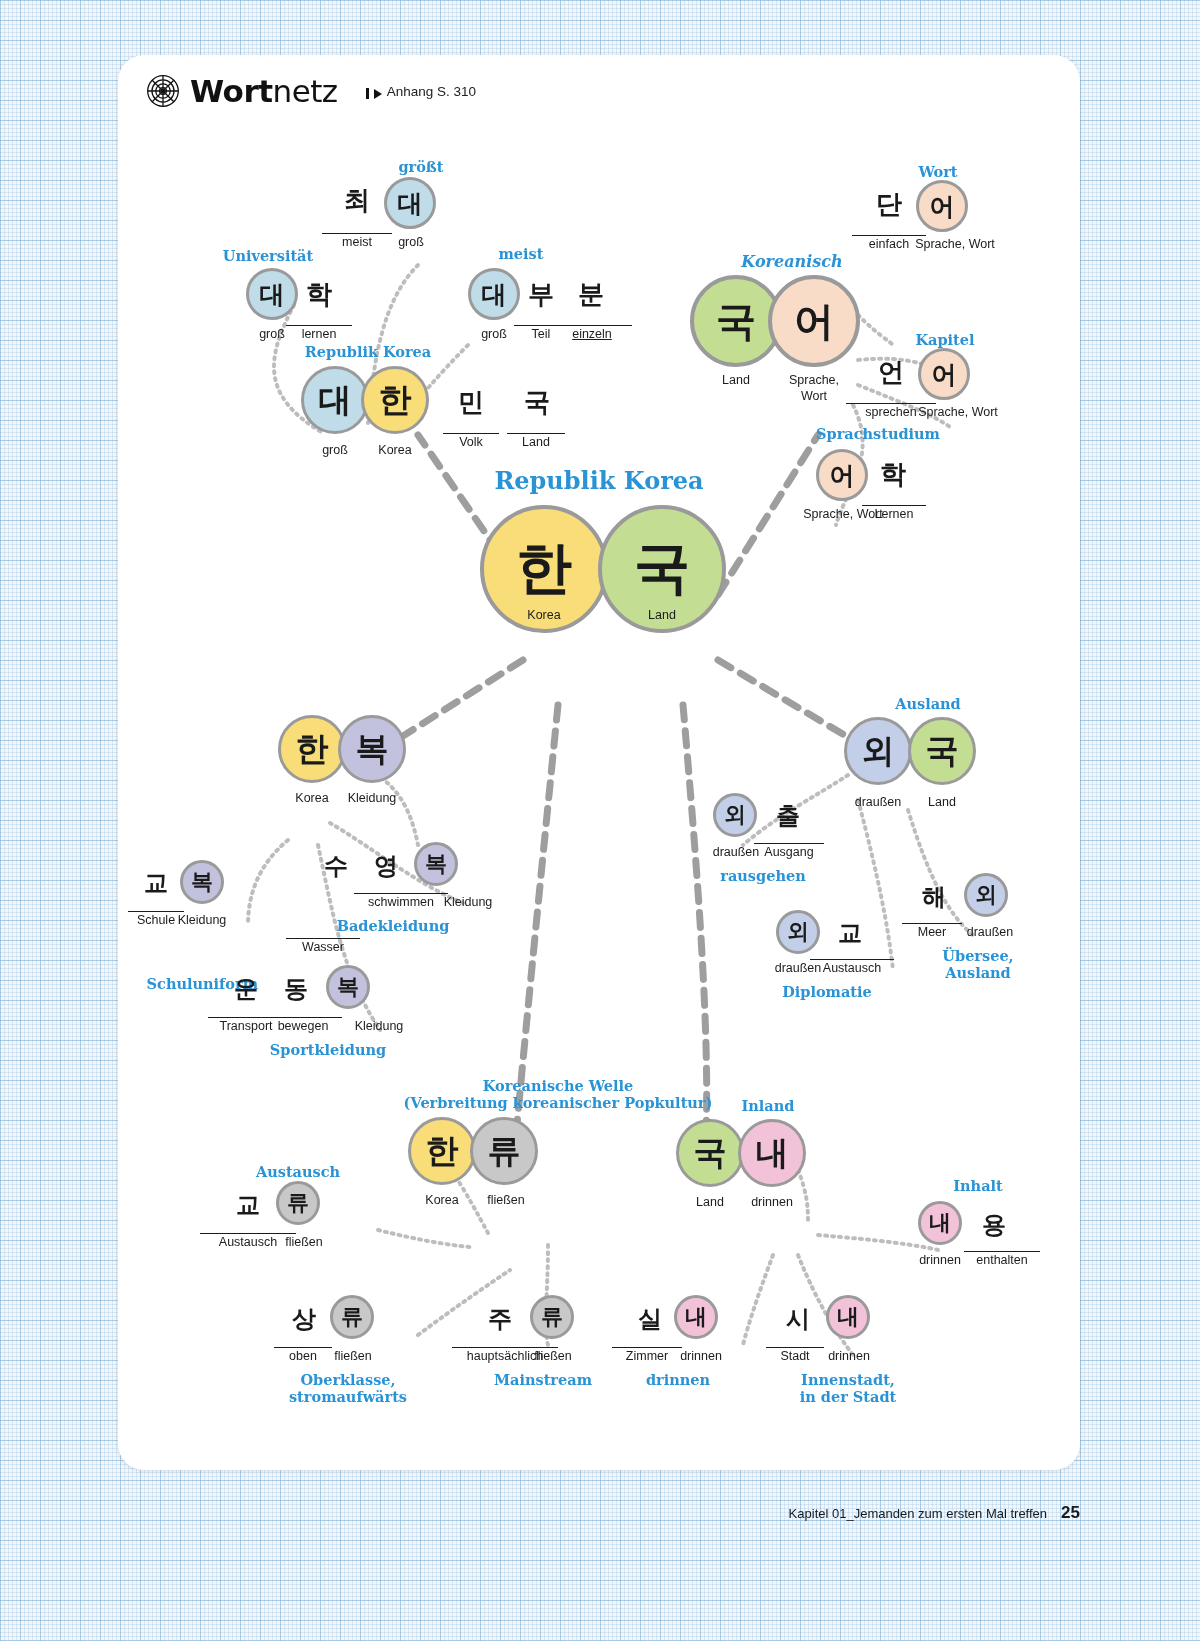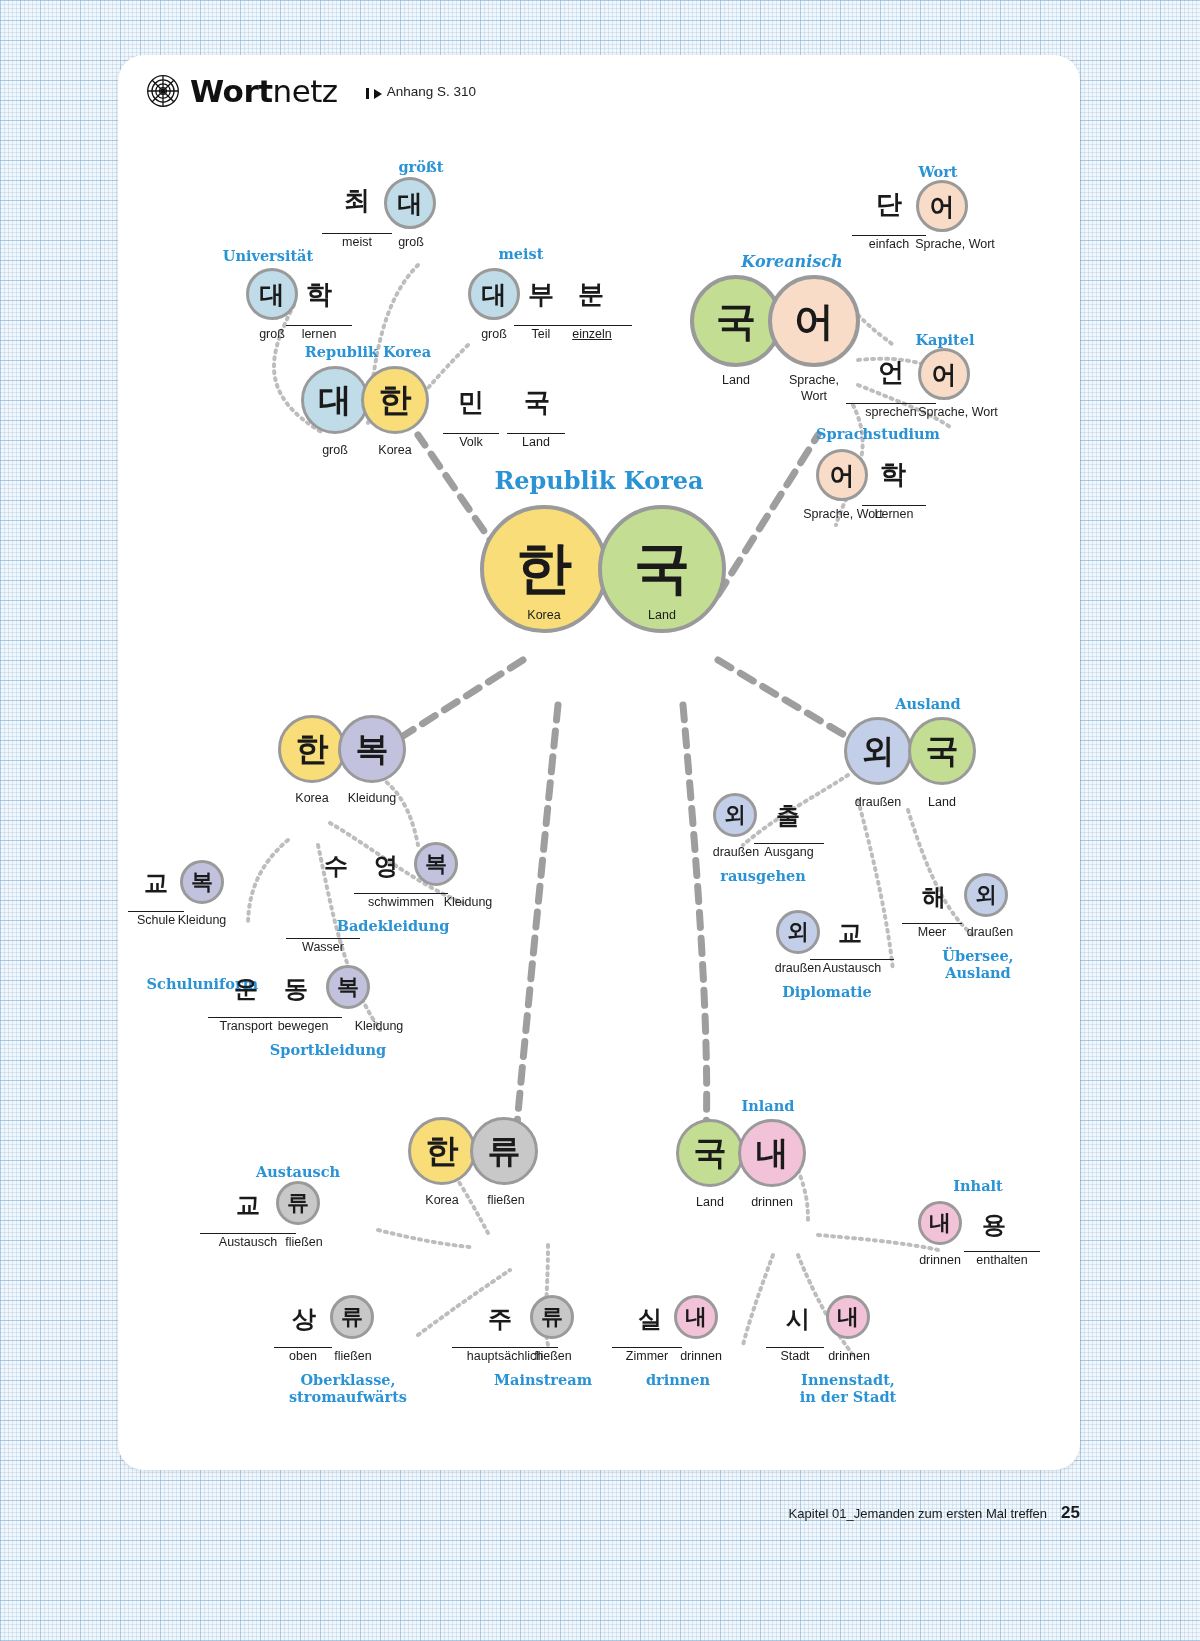--- a/index.html
+++ b/index.html
@@ -334,20 +334,21 @@
     <div class="gloss" style="left:640px; top:906px; width:80px;">draußen</div>
     <div class="gloss u" style="left:692px; top:904px; width:84px;">Austausch</div>
     <div class="blbl b14" style="left:634px; top:928px; width:150px;">Diplomatie</div>
 
     <div class="plain p24" style="left:796px; top:826px; width:40px;">해</div>
     <div class="bub sm lblue" style="left:846px; top:818px;">외</div>
     <div class="gloss u" style="left:784px; top:868px; width:60px;">Meer</div>
     <div class="gloss" style="left:834px; top:870px; width:76px;">draußen</div>
     <div class="blbl b14" style="left:790px; top:892px; width:140px;">Übersee,<br>Ausland</div>
 
+    <div class="blbl b14" style="left:250px; top:1022px; width:380px; text-align:center;">Koreanische Welle<br>(Verbreitung koreanischer Popkultur)</div>
     <div class="bub lg yellow" style="left:290px; top:1062px;">한</div>
     <div class="bub lg grey" style="left:352px; top:1062px;">류</div>
     <div class="gloss" style="left:282px; top:1138px; width:84px;">Korea</div>
     <div class="gloss" style="left:350px; top:1138px; width:76px;">fließen</div>
 
     <div class="blbl b14" style="left:100px; top:1108px; width:160px;">Austausch</div>
     <div class="plain p24" style="left:110px; top:1134px; width:40px;">교</div>
     <div class="bub sm grey" style="left:158px; top:1126px;">류</div>
     <div class="gloss u" style="left:82px; top:1178px; width:96px;">Austausch</div>
     <div class="gloss" style="left:148px; top:1180px; width:76px;">fließen</div>

